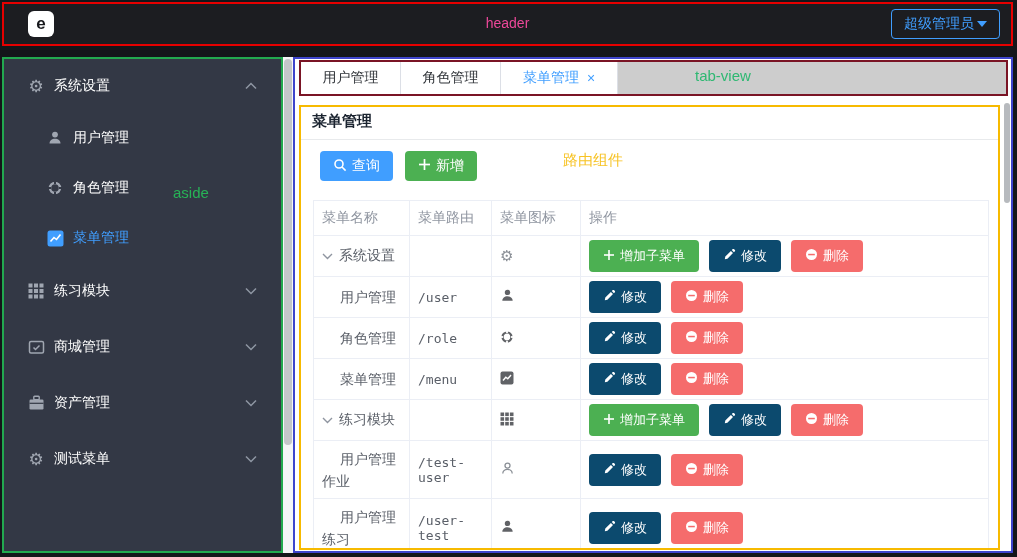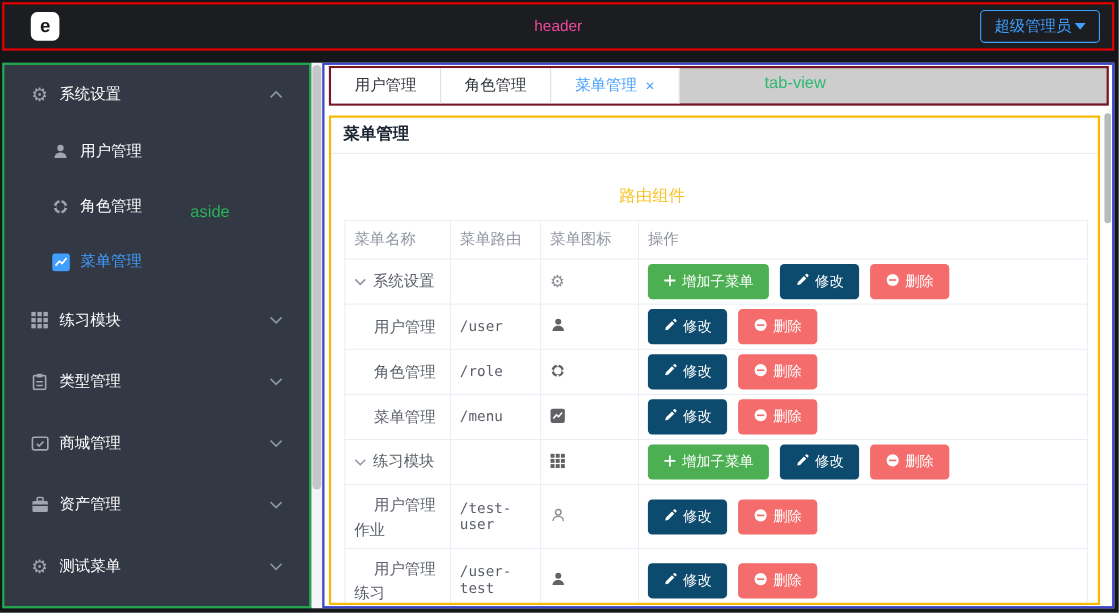--- a/index.html
+++ b/index.html
@@ -77,21 +77,21 @@
   .btn {
     display:inline-flex; align-items:center; justify-content:center; gap:5px;
     border:none; border-radius:4px; color:#fff; cursor:pointer; font-size:14px;
     height:30px; padding:0 13px; font-family:"Liberation Sans",sans-serif;
   }
   .btn-blue { background:#409eff; }
   .btn-green { background:#4cb052; }
   .btn-orange { background:#0c4a6e; }
   .btn-red { background:#f56c6c; }
   .btn-sm { height:32px; padding:0 14px; font-size:13px; }
-  .route-anno { position:absolute; left:262px; top:62px; color:#f7c325; font-size:15px; }
+  .route-anno { position:absolute; left:262px; top:44px; color:#f7c325; font-size:15px; }
   
   .tbl { position:absolute; left:12px; top:93px; width:675px; border-collapse:collapse; table-layout:fixed; }
   .tbl col.c1 { width:96px; } .tbl col.c2 { width:82px; }
   .tbl col.c3 { width:89px; } .tbl col.c4 { width:408px; }
   .tbl th, .tbl td { border:1px solid #ebeef5; text-align:left; vertical-align:middle; overflow:hidden; }
   .tbl th { height:35px; font-weight:normal; color:#8f95a0; font-size:14px; padding:0 8px; background:#fff; }
   .tbl td { color:#5a5f68; font-size:14px; padding:4px 0 4px 8px; }
   .r-parent td { height:41px; } .r-child td { height:40px; } .r-tall td { height:58px; }
   .name-parent { display:flex; align-items:center; gap:6px; }
   .arrow { color:#8f95a0; display:flex; }
@@ -176,36 +176,20 @@
     </span>
     <span class="lb">练习模块</span>
     <span class="chev">
       <svg width="12" height="8" viewBox="0 0 12 8">
           <path d="M1 1.5l5 5 5-5" fill="none" stroke="#8f96a3" stroke-width="1.5"></path>
         </svg>
     </span>
   </div>
   <div class="mi mi-top2">
     <span class="ic">
-      <svg width="16" height="16" viewBox="0 0 16 16">
-          <rect x="2.5" y="2.5" width="11" height="12.5" rx="1" fill="none" stroke="#a0a6b1" stroke-width="1.5"></rect>
-          <rect x="5.5" y="0.8" width="5" height="3.4" rx="0.8" fill="#a0a6b1"></rect>
-          <line x1="5" y1="8" x2="11" y2="8" stroke="#a0a6b1" stroke-width="1.4"></line>
-          <line x1="5" y1="11.5" x2="11" y2="11.5" stroke="#a0a6b1" stroke-width="1.4"></line>
-        </svg>
-    </span>
-    <span class="lb">类型管理</span>
-    <span class="chev">
-      <svg width="12" height="8" viewBox="0 0 12 8">
-          <path d="M1 1.5l5 5 5-5" fill="none" stroke="#8f96a3" stroke-width="1.5"></path>
-        </svg>
-    </span>
-  </div>
-  <div class="mi mi-top2">
-    <span class="ic">
       <svg width="17" height="16" viewBox="0 0 17 16">
           <rect x="1.5" y="2.5" width="14" height="11.5" rx="1.5" fill="none" stroke="#a0a6b1" stroke-width="1.5"></rect>
           <polyline points="5.5,8.5 7.5,10.5 11.5,6.5" fill="none" stroke="#a0a6b1" stroke-width="1.5"></polyline>
         </svg>
     </span>
     <span class="lb">商城管理</span>
     <span class="chev">
       <svg width="12" height="8" viewBox="0 0 12 8">
           <path d="M1 1.5l5 5 5-5" fill="none" stroke="#8f96a3" stroke-width="1.5"></path>
         </svg>
@@ -257,20 +241,40 @@
     <span>菜单管理</span>
     <span class="tab-close">×</span>
   </div>
 </div>
 <div class="tab-anno">tab-view</div>
 
 <div class="content">
   <div class="pg-title">菜单管理</div>
   <div class="divider"></div>
 
+  <div class="toolbar">
+    <button class="btn btn-blue">
+      <span>
+        <svg width="14" height="14" viewBox="0 0 14 14">
+            <circle cx="6" cy="6" r="4" fill="none" stroke="#fff" stroke-width="1.6"></circle>
+            <line x1="9" y1="9" x2="12.6" y2="12.6" stroke="#fff" stroke-width="1.6"></line>
+          </svg>
+      </span>
+      <span>查询</span>
+    </button>
+    <button class="btn btn-green">
+      <span>
+        <svg width="13" height="13" viewBox="0 0 13 13">
+            <line x1="6.5" y1="1" x2="6.5" y2="12" stroke="#fff" stroke-width="1.7"></line>
+            <line x1="1" y1="6.5" x2="12" y2="6.5" stroke="#fff" stroke-width="1.7"></line>
+          </svg>
+      </span>
+      <span>新增</span>
+    </button>
+  </div>
   <div class="route-anno">路由组件</div>
 
   <table class="tbl">
     <colgroup>
         <col class="c1">
         <col class="c2">
         <col class="c3">
         <col class="c4">
       </colgroup>
     <thead>

